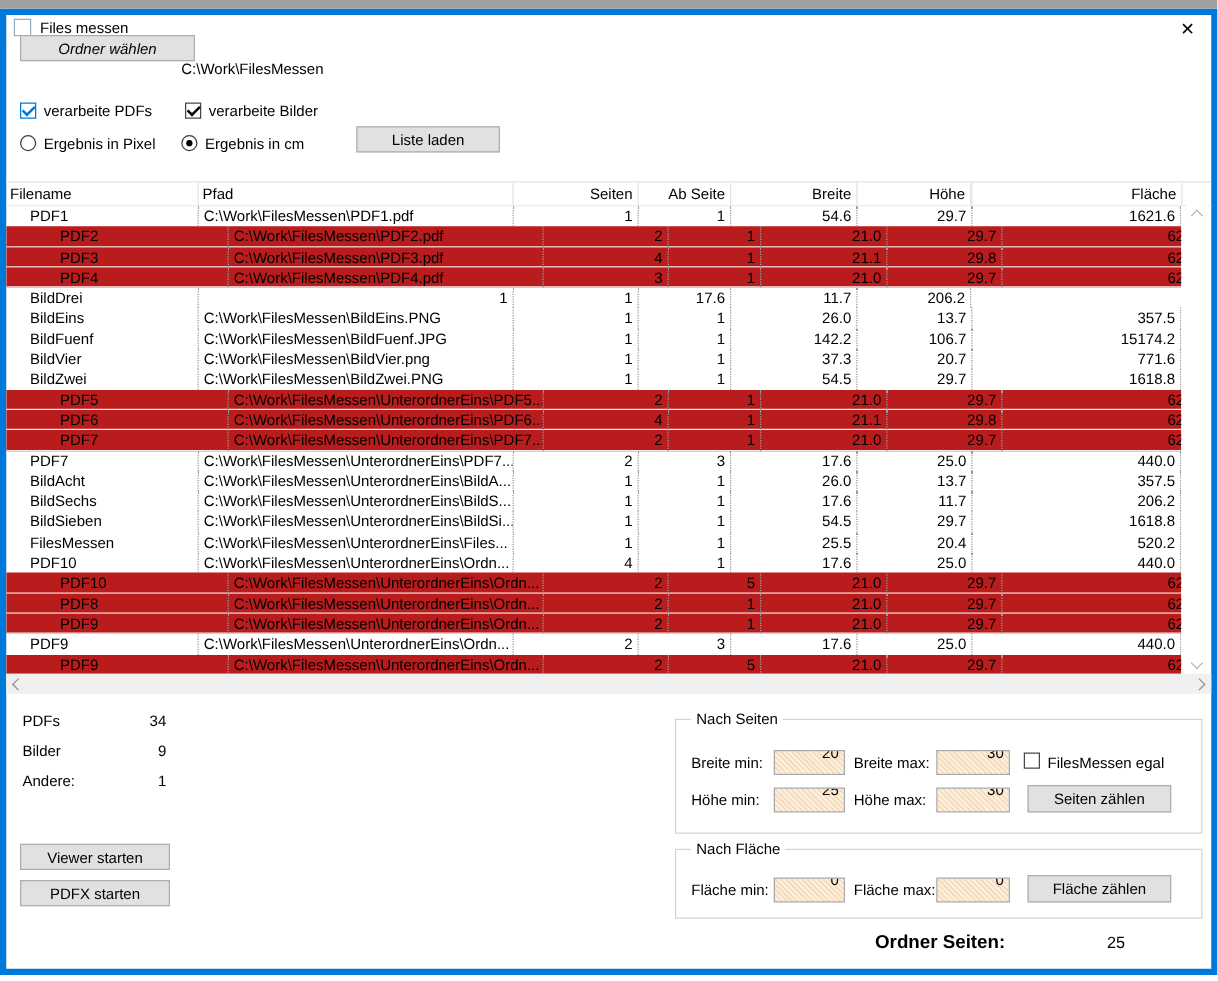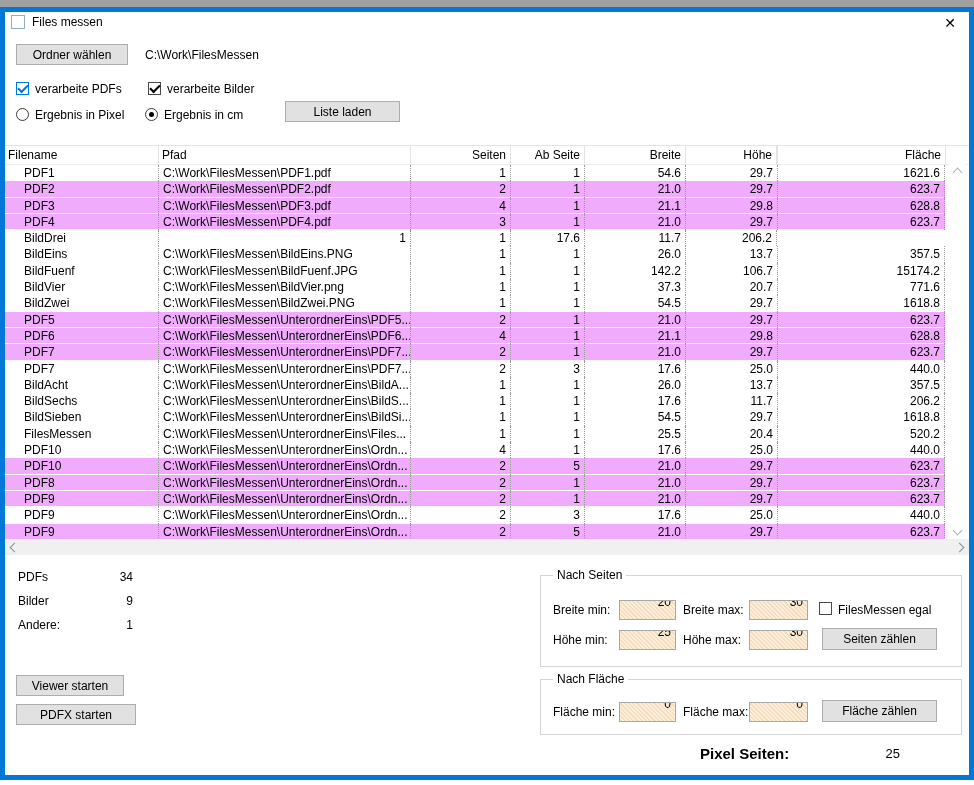--- a/index.html
+++ b/index.html
@@ -21,23 +21,23 @@
   .title-icon{position:absolute;left:6px;top:3px;width:12px;height:12px;border:1px solid #92afce;background:#fff;}
   .title-text{position:absolute;left:27px;top:3px;font-size:12px;}
   .close-btn{position:absolute;right:4px;top:0;width:30px;height:22px;display:flex;align-items:center;justify-content:center;font-size:14px;cursor:default;}
 
   
   .btn{
     position:absolute;background:#e1e1e1;border:1px solid #adadad;
     display:flex;align-items:center;justify-content:center;
     font-size:12px;box-sizing:border-box;cursor:default;
   }
-  #btn-ordner{left:11px;top:32px;width:112px;height:21px;}
+  #btn-ordner{left:11px;top:16px;width:140px;height:21px;font-style:italic;}
   #btn-liste{left:280px;top:89px;width:115px;height:21px;}
-  #btn-viewer{left:11px;top:663px;width:108px;height:21px;}
+  #btn-viewer{left:11px;top:663px;width:120px;height:21px;}
   #btn-pdfx{left:11px;top:692px;width:120px;height:21px;}
 
   .path-label{position:absolute;left:140px;top:36px;}
 
   
   .cbox{position:absolute;width:13px;height:13px;box-sizing:border-box;background:#fff;display:flex;align-items:center;justify-content:center;}
   .cbox .check{width:8px;height:4px;border-left:2px solid #000;border-bottom:2px solid #000;transform:rotate(-45deg) translate(1px,-1px);}
   .cbox.blue{border:1px solid #0078d7;}
   .cbox.blue .check{border-color:#0078d7;}
   .cbox.dark{border:1px solid #494949;}
@@ -48,21 +48,21 @@
   
   .table-wrap{position:absolute;left:0;top:133px;width:964px;border-top:1px solid #e4e4e4;}
   .thead{display:grid;grid-template-columns:153px 252px 100px 74px 101px 92px 168px 24px;height:19px;border-bottom:1px solid #ececec;box-sizing:border-box;}
   .hcell{display:flex;align-items:center;box-sizing:border-box;overflow:hidden;white-space:nowrap;}
   .hcell.num{justify-content:flex-end;padding-right:4px;}
   .hcell.txt{padding-left:3px;}
   .hcell:not(:first-child){border-left:1px solid #e4e4e4;}
   .hcell.last{border-right:1px solid #e4e4e4;}
   .tbody{position:relative;width:940px;height:375px;overflow:hidden;}
   .trow{display:grid;grid-template-columns:153px 252px 100px 74px 101px 92px 168px;height:16.3px;box-sizing:border-box;}
-  .trow.hl{background:#f0abfc;box-shadow:inset 0 -1px 0 rgba(255,255,255,.9);}
+  .trow.hl{background:#b91c1c;box-shadow:inset 0 -1px 0 rgba(255,255,255,.9);padding-left:24px;}
   .tcell{overflow:hidden;white-space:nowrap;line-height:16.3px;box-sizing:border-box;}
   .tcell.c0{padding-left:3px;margin-left:16px;}
   .tcell.c1{padding-left:4px;}
   .tcell.c2,.tcell.c3,.tcell.c4,.tcell.c5,.tcell.c6{text-align:right;padding-right:4px;}
   .tcell:not(.c0){border-left:1px dotted #9a9a9a;}
   .tcell.c6{border-right:1px dotted #9a9a9a;}
 
   
   .vscroll{position:absolute;right:3px;top:152px;width:17px;height:375px;background:#fff;}
   .vscroll .chev{position:absolute;left:5px;}
@@ -397,17 +397,17 @@
     <div class="group" id="group-flaeche">
       <div class="group-label">Nach Fläche</div>
 
       <div class="g-label" style="left:12px;top:25px;">Fläche min:</div>
       <input class="g-input" style="left: 78px; top: 22px; width: 57px;" value="0">
       <div class="g-label" style="left:142px;top:25px;">Fläche max:</div>
       <input class="g-input" style="left: 208px; top: 22px; width: 59px;" value="0">
       <div class="g-btn" style="left:281px;top:20px;width:115px;height:22px;">Fläche zählen</div>
     </div>
 
-    <div class="result-label">Pixel Seiten:</div>
+    <div class="result-label">Ordner Seiten:</div>
     <div class="result-value">25</div>
 
   </div>
 </div>
 
 </body></html>

